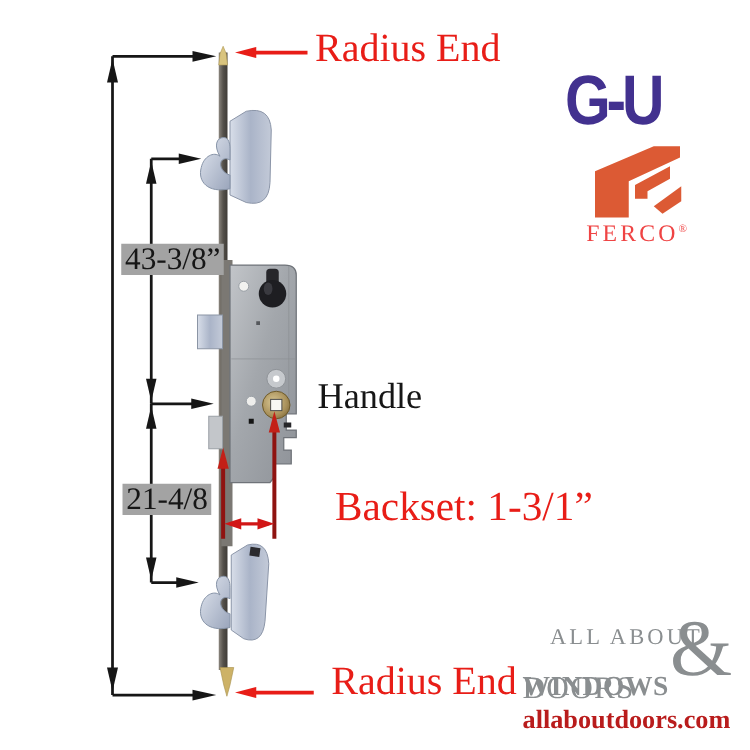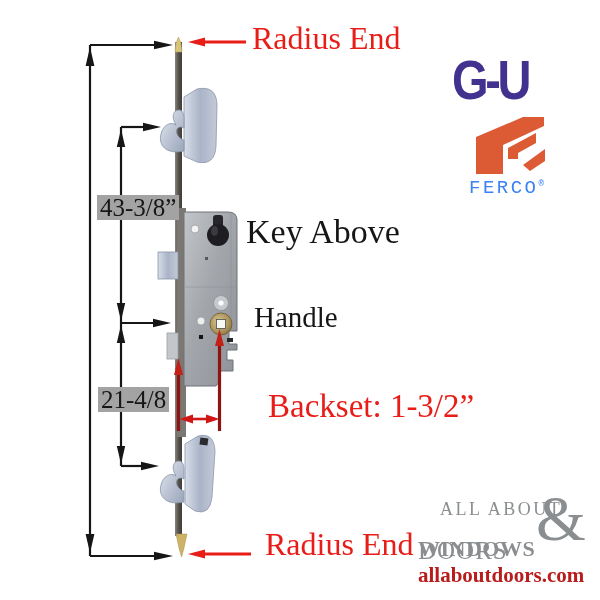--- a/index.html
+++ b/index.html
@@ -1,27 +1,27 @@
 <!DOCTYPE html>
 <html><head>
 <meta charset="utf-8">
 <style>
   html,body{margin:0;padding:0;background:#fff;}
   #canvas{position:relative;width:600px;height:600px;background:#ffffff;overflow:hidden;
-          font-family:"Liberation Serif", serif;}
+          font-family:"Liberation Serif", serif;border-radius:26px;}
   .abs{position:absolute;line-height:1;white-space:nowrap;}
   .red{color:#e81d17;}
   .blk{color:#161616;}
   .dimlbl{background:#a3a3a3;padding:0 3px;}
   
   #gu-logo{position:absolute;left:452px;top:47px;font-family:"Liberation Sans",sans-serif;
            font-weight:bold;font-size:56px;color:#42318f;letter-spacing:-4px;
            transform:scaleX(.84);transform-origin:left top;}
-  #ferco-text{position:absolute;left:469px;top:177px;font-family:Liberation Mono, monospace;
-           font-size:19px;letter-spacing:2.5px;color:#3b82f6;}
+  #ferco-text{position:absolute;left:469px;top:177px;font-family:Liberation Serif, serif;
+           font-size:19px;letter-spacing:2.5px;color:#ef4444;}
   #ferco-text sup{font-size:9px;letter-spacing:0;}
   .aadw{color:#8a8e90;font-family:"Liberation Serif",serif;}
   #aadw-line1{left:440px;top:500px;font-size:18px;letter-spacing:2.5px;}
   #aadw-amp{left:536px;top:487px;font-size:64px;}
   #aadw-line2{left:418px;top:538px;font-size:25px;font-weight:normal;letter-spacing:1px;}
   #aadw-line3{left:418px;top:538px;font-size:22px;font-weight:bold;letter-spacing:.5px;}
   #aadw-url{left:418px;top:565px;font-size:21px;font-weight:bold;color:#b91c1c;}
 </style>
 </head>
 <body>
@@ -141,25 +141,24 @@
       <line x1="219.5" y1="343" x2="219.5" y2="431" stroke="#8f1310" stroke-width="3.2"></line>
       <polygon points="219.5,329 215,346 224,346" fill="#c32017"></polygon>
       <line x1="184" y1="419" x2="215" y2="419" stroke="#d11616" stroke-width="2.6"></line>
       <polygon points="179.5,419 193,414.5 193,423.5" fill="#d11616"></polygon>
       <polygon points="219.5,419 206,414.5 206,423.5" fill="#d11616"></polygon>
     </g>
   </svg>
 
   <div class="abs red" style="left:252px;top:22px;font-size:32px">Radius End</div>
 
-  <div class="abs blk" style="left:246px;top:215px;font-size:34px">Key Above</div>
 
   <div class="abs blk" style="left:254px;top:303px;font-size:29px">Handle</div>
 
-  <div class="abs red" style="left:268px;top:390px;font-size:33px">Backset: 1-3/2”</div>
+  <div class="abs red" style="left:268px;top:390px;font-size:33px">Backset: 1-3/1”</div>
 
   <div class="abs red" style="left:265px;top:528px;font-size:32px">Radius End</div>
 
 
   <div class="abs blk dimlbl" style="left:97px;top:195px;font-size:25px">43-3/8”</div>
 
   <div class="abs blk dimlbl" style="left:98px;top:387px;font-size:25px">21-4/8</div>
 
   <div id="gu-logo">G-U</div>
 

